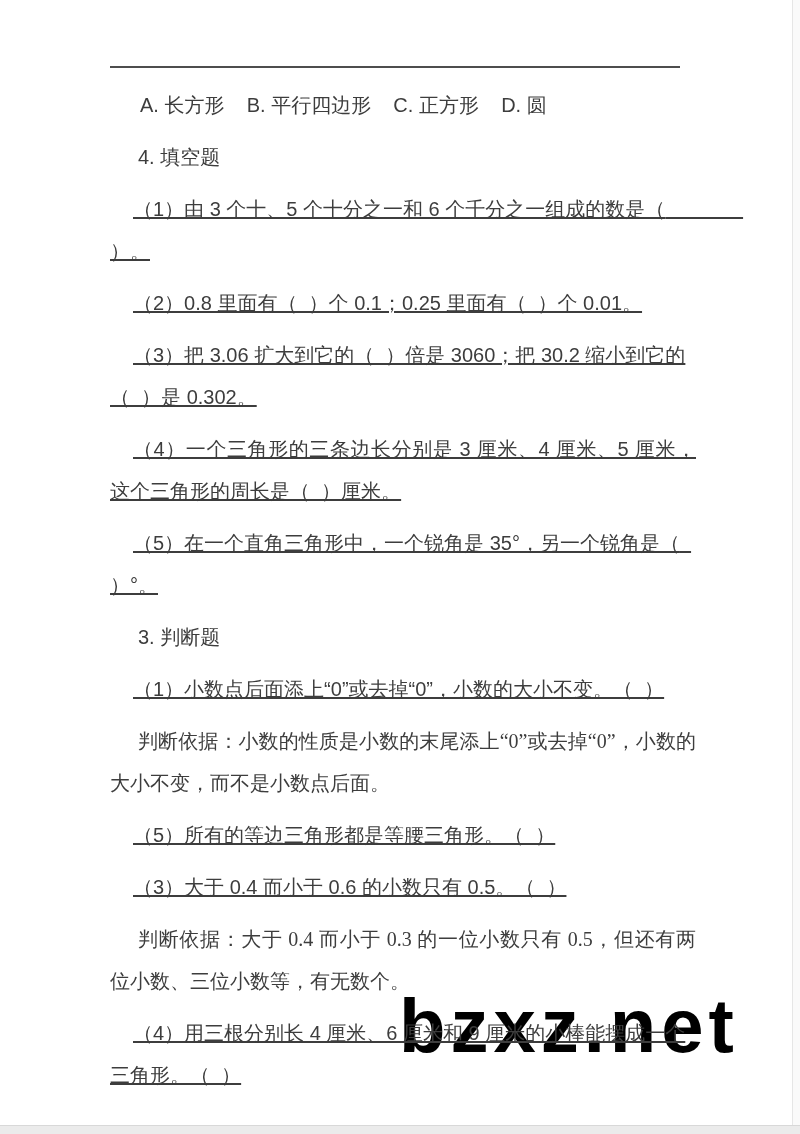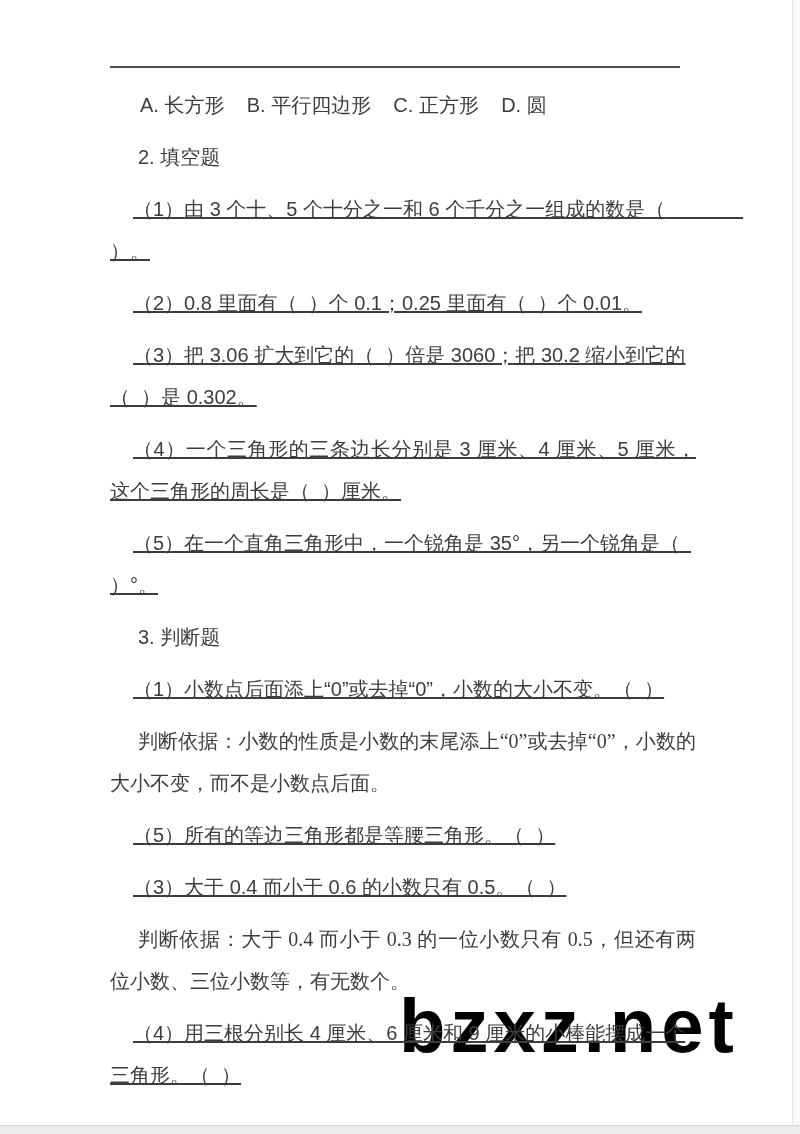--- a/index.html
+++ b/index.html
@@ -83,21 +83,21 @@
 <body>
 
 <div class="page">
 
   <div class="divider"></div>
 
   <div class="watermark">bzxz.net</div>
 
   <div class="content">
     <p class="opt">A. 长方形    B. 平行四边形    C. 正方形    D. 圆</p>
-    <p class="sec">2. 填空题</p>
+    <p class="sec">4. 填空题</p>
     <p class="q">（1）由 3 个十、5 个十分之一和 6 个千分之一组成的数是（              ）。</p>
     <p class="q">（2）0.8 里面有（  ）个 0.1；0.25 里面有（  ）个 0.01。</p>
     <p class="q">（3）把 3.06 扩大到它的（  ）倍是 3060；把 30.2 缩小到它的（  ）是 0.302。</p>
     <p class="q just">（4）一个三角形的三条边长分别是 3 厘米、4 厘米、5 厘米，这个三角形的周长是（  ）厘米。</p>
     <p class="q">（5）在一个直角三角形中，一个锐角是 35°，另一个锐角是（  ）°。</p>
     <p class="sec mt6">3. 判断题</p>
     <p class="q">（1）小数点后面添上“0”或去掉“0”，小数的大小不变。（  ）</p>
     <p class="rat just">判断依据：小数的性质是小数的末尾添上“0”或去掉“0”，小数的大小不变，而不是小数点后面。</p>
     <p class="q">（5）所有的等边三角形都是等腰三角形。（  ）</p>
     <p class="q">（3）大于 0.4 而小于 0.6 的小数只有 0.5。（  ）</p>

